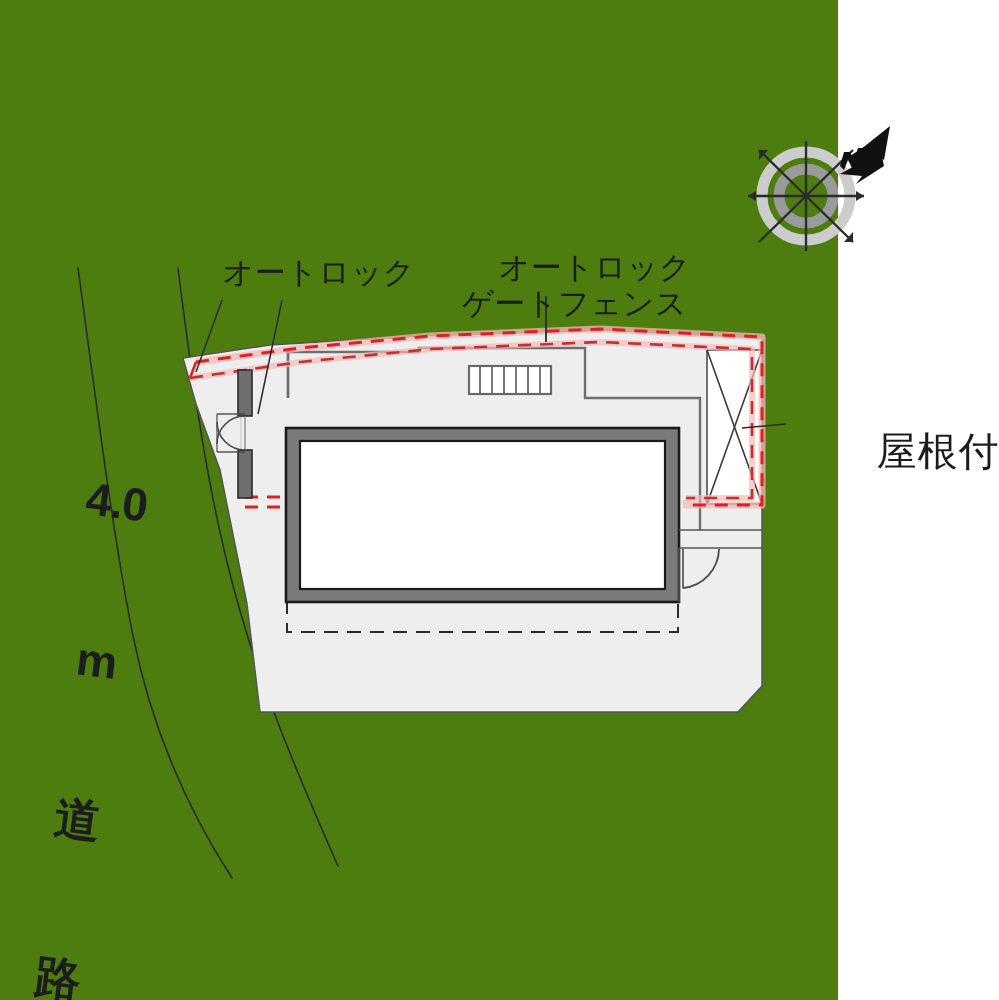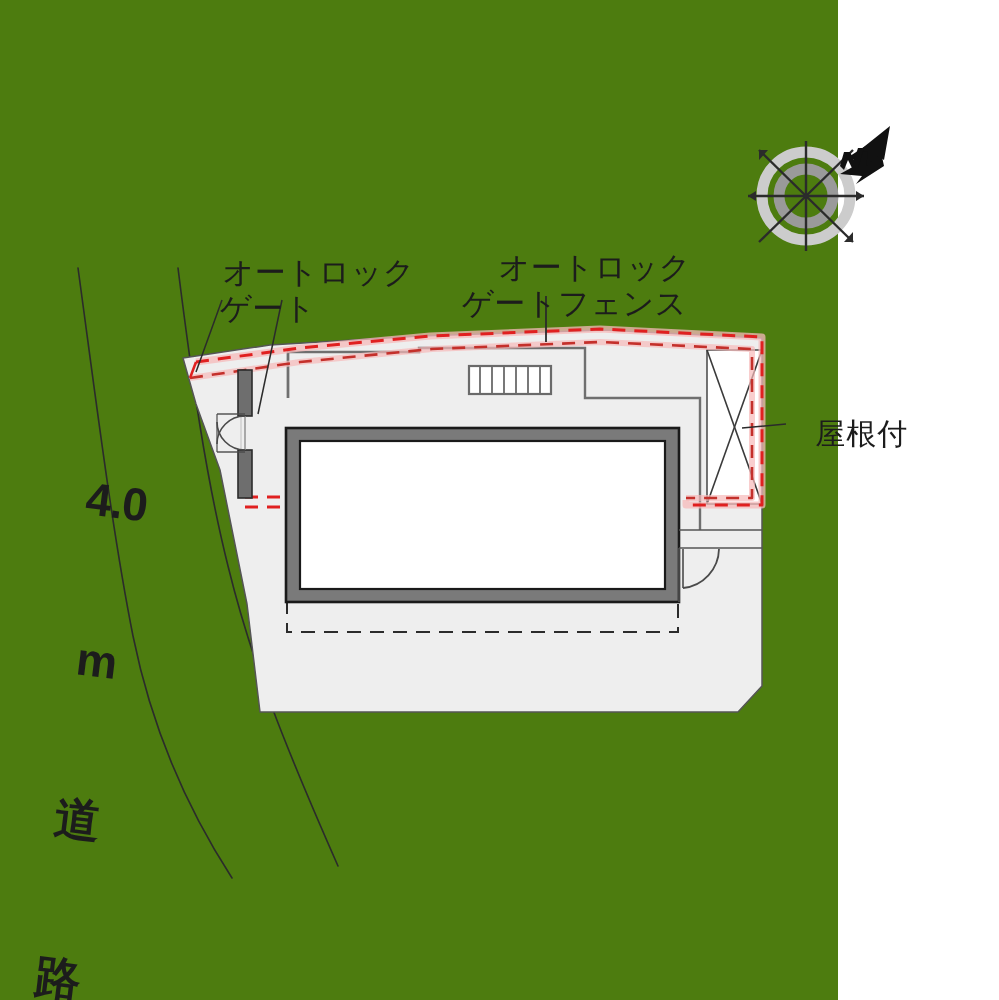--- a/index.html
+++ b/index.html
@@ -45,23 +45,23 @@
   }
   .lbl-gate .l2 { display: block; padding-left: 34px; }
   .lbl-fence {
     left: 462px;
     top: 214px;
     font-size: 31px;
     letter-spacing: 0.5px;
   }
   .lbl-fence .l2 { display: block; padding-left: 0px; }
   .lbl-bike {
-    left: 778px;
+    left: 828px;
     top: 382px;
-    font-size: 30px;
+    font-size: 40px;
     letter-spacing: 1px;
   }
   .lbl-bike .l2 { display: block; }
   .lbl-road {
     left: 102px;
     top: 366px;
     font-size: 46px;
     font-weight: 700;
     letter-spacing: 0px;
     transform: rotate(7deg);
@@ -204,21 +204,21 @@
       </g>
 
       <g fill="#111111">
         <polygon points="34,-30 38,-44 44,-44 48,-36 52,-48 58,-48 52,-28 46,-28 42,-36 38,-26"></polygon>
       </g>
     </g>
 
   </svg>
 
   <div class="lbl lbl-gate">
-    <span class="l1">オートロック</span><span class="l2">ゲート</span>
+    <span class="l1">オートロック</span>
   </div>
 
   <div class="lbl lbl-fence">
     <span class="l1">オートロック</span><span class="l2">ゲートフェンス</span>
   </div>
 
   <div class="lbl lbl-bike">
     <span class="l1">屋根付</span>
   </div>
 

